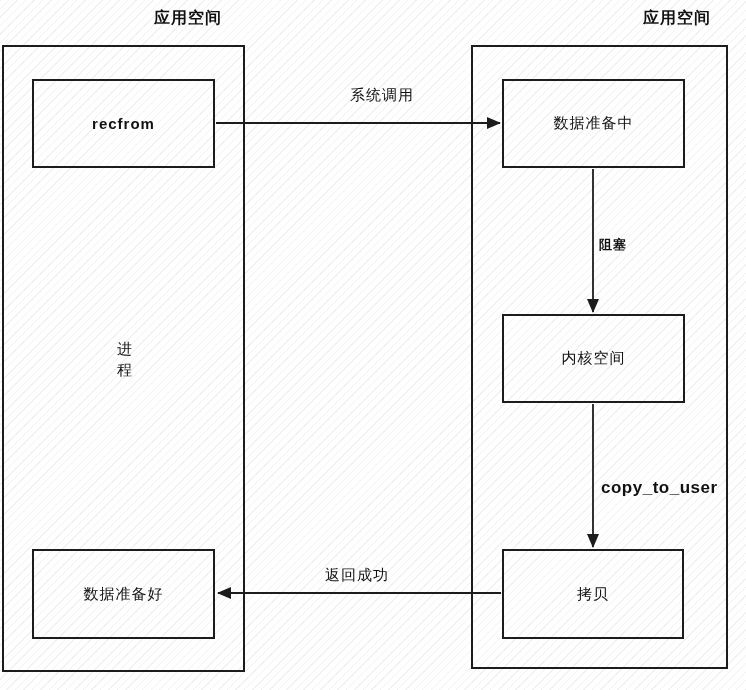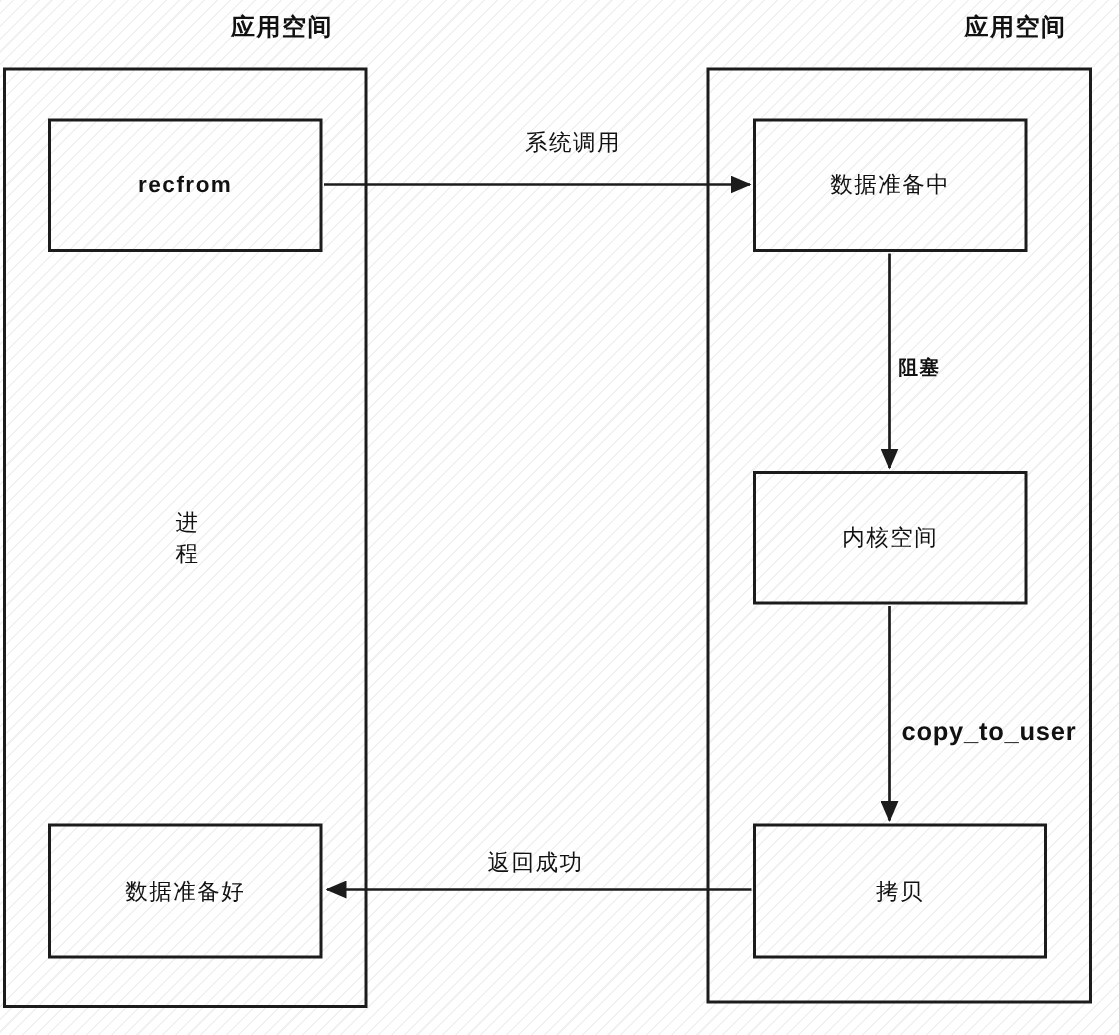--- a/index.html
+++ b/index.html
@@ -44,21 +44,21 @@
     display: flex;
     align-items: center;
     justify-content: center;
     font-size: 15px;
     letter-spacing: 1px;
   }
   .node-recfrom        { left: 32px;  top: 79px;  width: 183px; height: 89px; font-weight: bold; }
   .node-handle-data    { left: 32px;  top: 549px; width: 183px; height: 90px; }
   .node-data-preparing { left: 502px; top: 79px;  width: 183px; height: 89px; }
   .node-data-ready     { left: 502px; top: 314px; width: 183px; height: 89px; }
-  .node-copy           { left: 502px; top: 549px; width: 196px; height: 90px; }
+  .node-copy           { left: 502px; top: 549px; width: 182px; height: 90px; }
   .process-label {
     position: absolute;
     left: 117px;
     top: 338px;
     width: 18px;
     font-size: 15px;
     line-height: 21px;
     word-break: break-all;
     text-align: left;
   }

